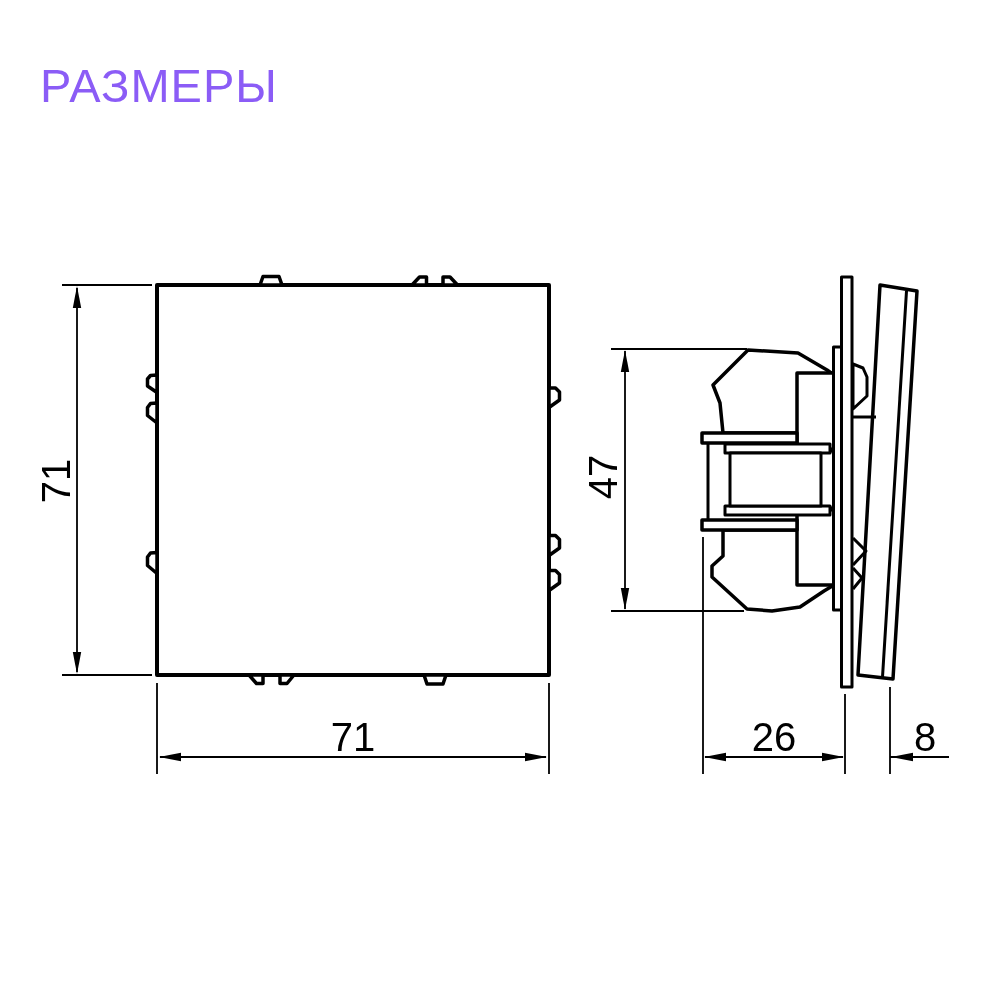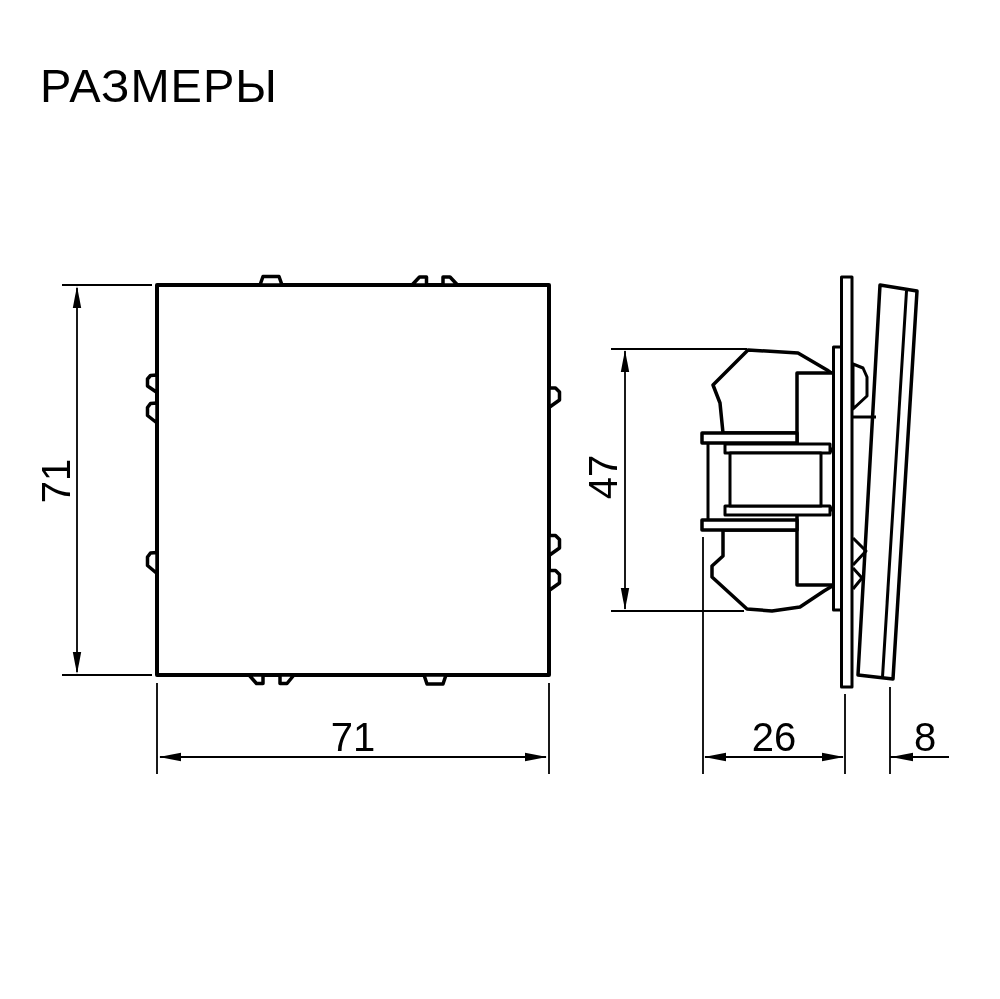--- a/index.html
+++ b/index.html
@@ -9,21 +9,21 @@
     background:#ffffff;
     font-family:"Liberation Sans","DejaVu Sans",sans-serif;
     overflow:hidden;
   }
   .title{
     position:absolute;
     left:40px;top:62px;
     font-size:47px;
     line-height:1;
     letter-spacing:1px;
-    color:#000000;
+    color:#8b5cf6;
     white-space:nowrap;
   }
   svg.drawing{position:absolute;left:0;top:0;}
   .outline{fill:#ffffff;stroke:#000000;stroke-width:3.5;stroke-linejoin:round;}
   .outline-heavy{fill:#ffffff;stroke:#000000;stroke-width:4;stroke-linejoin:round;}
   .detail{fill:#ffffff;stroke:#000000;stroke-width:3;stroke-linejoin:round;}
   .detail-line{fill:none;stroke:#000000;stroke-width:3;stroke-linejoin:round;stroke-linecap:butt;}
   .dim-line{fill:none;stroke:#000000;stroke-width:1.8;stroke-linecap:butt;}
   .dim-arrow{fill:#000000;stroke:none;}
   .dim-text{

